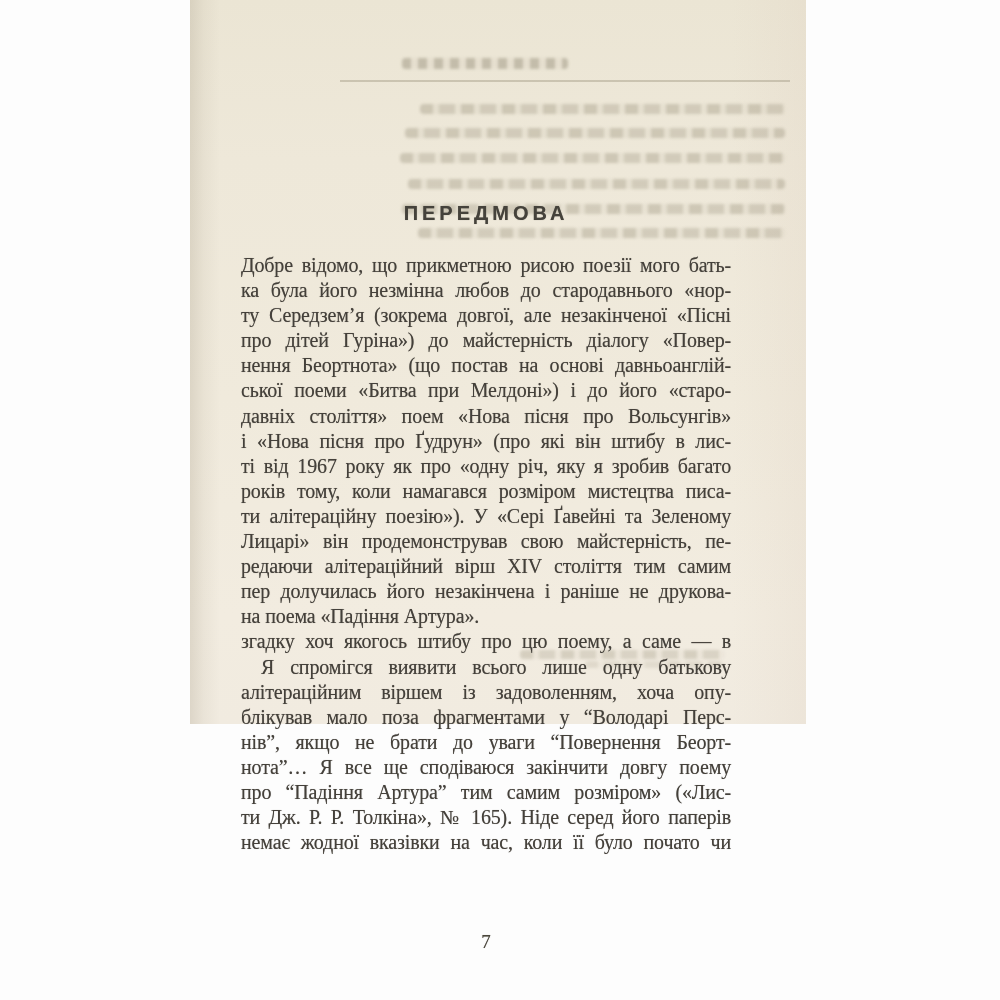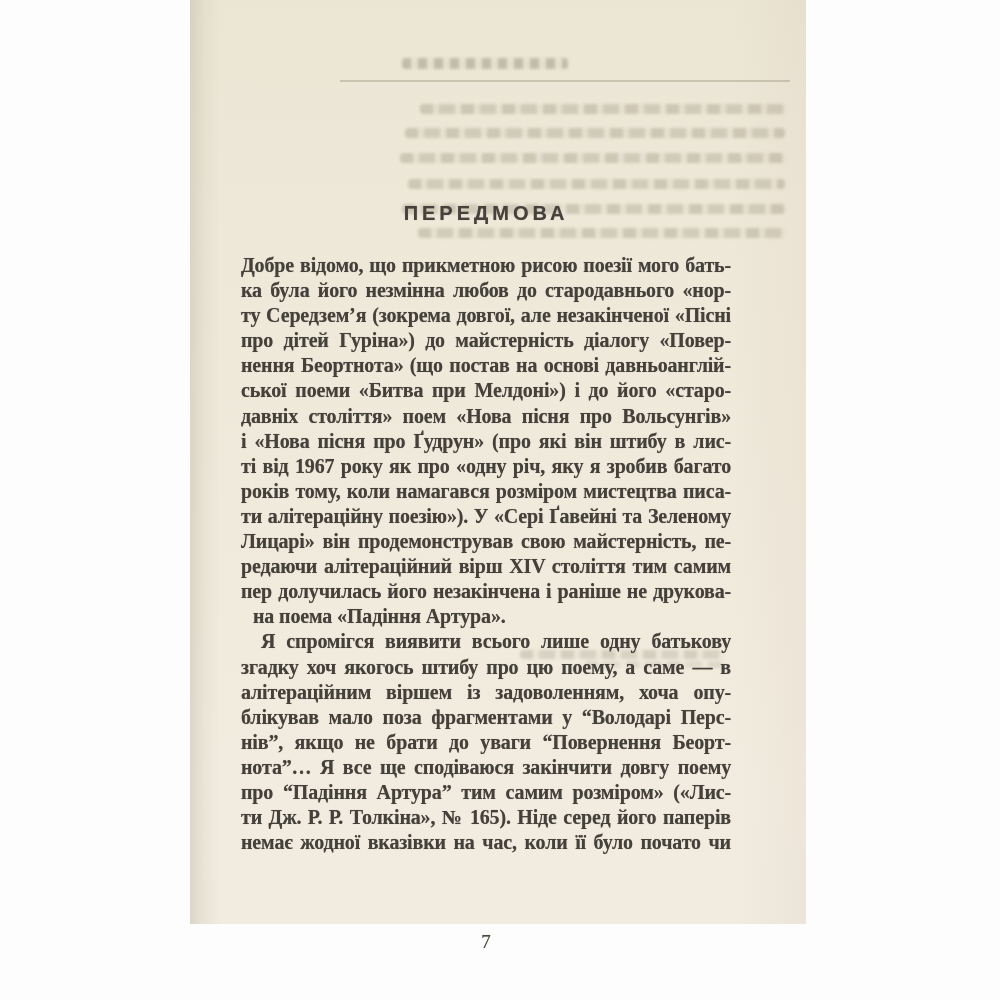--- a/index.html
+++ b/index.html
@@ -16,21 +16,21 @@
     width: 1000px;
     height: 1000px;
     background: #fdfdfd;
   }
   
   .page {
     position: absolute;
     left: 190px;
     top: 0;
     width: 616px;
-    height: 924px;
+    height: 724px;
     background:
       linear-gradient(90deg, rgba(168,158,138,0.28) 0px, rgba(168,158,138,0.10) 14px, rgba(168,158,138,0) 30px),
       linear-gradient(90deg, rgba(0,0,0,0) 88%, rgba(216,200,184,0.18) 100%),
       linear-gradient(180deg, #ebe5d4 0%, #eee8d9 22%, #f0eadc 55%, #f2ece0 85%, #f1ebe0 100%);
   }
   
   .st {
     position: absolute;
     filter: blur(1.8px);
     border-radius: 4px;
@@ -87,30 +87,30 @@
   .bodytext {
     position: absolute;
     top: 253px;
     left: 0;
     width: 100%;
     color: #44403a;
     font-size: 20px;
     letter-spacing: -0.15px;
     text-shadow: 0 0 0.7px rgba(68,64,58,0.55);
   }
-  .para { margin: 0; font-weight: bold; }
+  .para { margin: 0; }
   .line {
     height: 25.1px;
     line-height: 25.1px;
     overflow: visible;
     white-space: normal;
     text-align: justify;
     text-align-last: justify;
   }
-  .line.short { text-align-last: left; margin-left: 12px; }
+  .line.short { text-align-last: left; }
   .line.indent { text-indent: 20px; }
   .page-number {
     position: absolute;
     top: 931px;
     left: 0;
     width: 100%;
     text-align: center;
     font-size: 19px;
     color: #4a463c;
     text-shadow: 0 0 0.7px rgba(74,70,60,0.5);
@@ -148,22 +148,22 @@
             <div class="line">і «Нова пісня про Ґудрун» (про які він штибу в лис-</div>
             <div class="line">ті від 1967 року як про «одну річ, яку я зробив багато</div>
             <div class="line">років тому, коли намагався розміром мистецтва писа-</div>
             <div class="line">ти алітераційну поезію»). У «Сері Ґавейні та Зеленому</div>
             <div class="line">Лицарі» він продемонстрував свою майстерність, пе-</div>
             <div class="line">редаючи алітераційний вірш XIV століття тим самим</div>
             <div class="line">пер долучилась його незакінчена і раніше не друкова-</div>
             <div class="line short">на поема «Падіння Артура».</div>
           </div>
           <div class="para">
+            <div class="line">згадку хоч якогось штибу про цю поему, а саме — в</div>
             <div class="line indent">Я спромігся виявити всього лише одну батькову</div>
-            <div class="line">згадку хоч якогось штибу про цю поему, а саме — в</div>
             <div class="line">алітераційним віршем із задоволенням, хоча опу-</div>
             <div class="line">блікував мало поза фрагментами у “Володарі Перс-</div>
             <div class="line">нів”, якщо не брати до уваги “Повернення Беорт-</div>
             <div class="line">нота”… Я все ще сподіваюся закінчити довгу поему</div>
             <div class="line">про “Падіння Артура” тим самим розміром» («Лис-</div>
             <div class="line">ти Дж. Р. Р. Толкіна», № 165). Ніде серед його паперів</div>
             <div class="line">немає жодної вказівки на час, коли її було почато чи</div>
           </div>
         </div>
 

